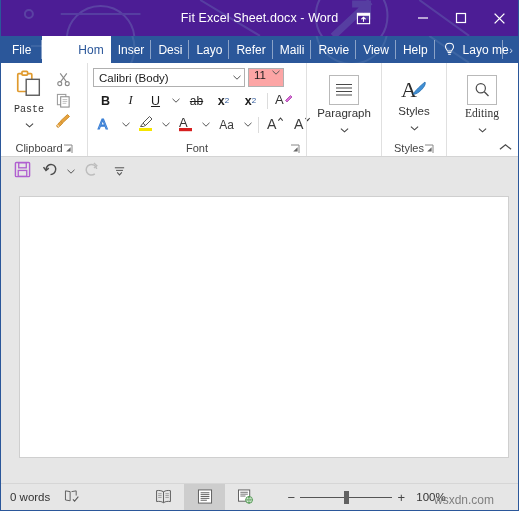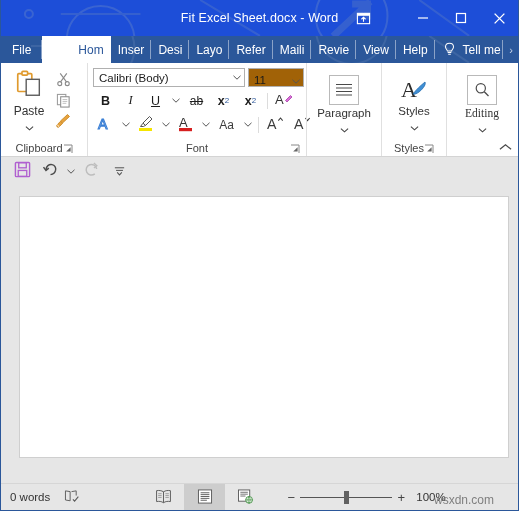--- a/index.html
+++ b/index.html
@@ -19,21 +19,21 @@
     box-sizing: border-box;
     border-left: 1px solid #2b579a;
     border-right: 1px solid #2b579a;
     border-bottom: 1px solid #2b579a;
   }
 
   
   .titlebar {
     position: relative;
     height: 36px;
-    background: #1d4ed8;
+    background: #4c1d95;
     overflow: hidden;
   }
   .titlebar-watermark {
     position: absolute;
     inset: 0;
     pointer-events: none;
     opacity: 0.30;
   }
   .title-text {
     position: absolute;
@@ -193,23 +193,24 @@
 
   
   .paste-btn {
     width: 46px;
     display: flex;
     flex-direction: column;
     align-items: center;
     padding-top: 2px;
   }
   .paste-label {
-    font-size: 12px;
+    font-size: 10px;
     color: #333;
     margin-top: 1px;
+    font-family: Liberation Mono, monospace;
   }
   .paste-caret { margin-top: -1px; color: #444; }
   .clip-small {
     display: flex;
     flex-direction: column;
     gap: 1px;
     padding-top: 4px;
   }
   .clip-small .ic {
     width: 22px;
@@ -229,26 +230,26 @@
     background: #fff;
     display: flex;
     align-items: center;
     padding: 0 3px 0 5px;
     font-size: 11.5px;
     color: #1a1a1a;
     box-sizing: border-box;
     justify-content: space-between;
   }
   .fontsize {
-    width: 56px;
+    width: 36px;
     height: 19px;
     border: 1px solid #b0b0b0;
-    background: #a16207;
-    display: flex;
-    align-items: flex-end;
+    background: #fca5a5;
+    display: flex;
+    align-items: flex-start;
     padding: 0 3px 0 5px;
     font-size: 11.5px;
     color: #1a1a1a;
     box-sizing: border-box;
     justify-content: space-between;
   }
   .caret-sm { color: #555; font-size: 8px; line-height: 1; }
   .font-row {
     display: flex;
     align-items: center;
@@ -532,21 +533,21 @@
         <span>Help</span>
       </div>
 
     <div class="tellme">
       <span class="bulb">
         <svg width="13" height="15" viewBox="0 0 14 16">
           <path d="M7 1.2 C4.4 1.2 2.7 3.1 2.7 5.2 C2.7 7 4.3 8.2 4.8 9.6 L9.2 9.6 C9.7 8.2 11.3 7 11.3 5.2 C11.3 3.1 9.6 1.2 7 1.2 Z" fill="none" stroke="#ffffff" stroke-width="1.1"></path>
           <path d="M5 11.2 L9 11.2 M5.6 13.1 L8.4 13.1" stroke="#ffffff" stroke-width="1.1"></path>
         </svg>
       </span>
-      <span>Tell me</span>
+      <span>Layo me</span>
     </div>
 
     <div class="tabs-overflow">
         <span>›</span>
       </div>
   </div>
 
   <div class="ribbon">
 
     <div class="rgroup" style="width:86px;">

